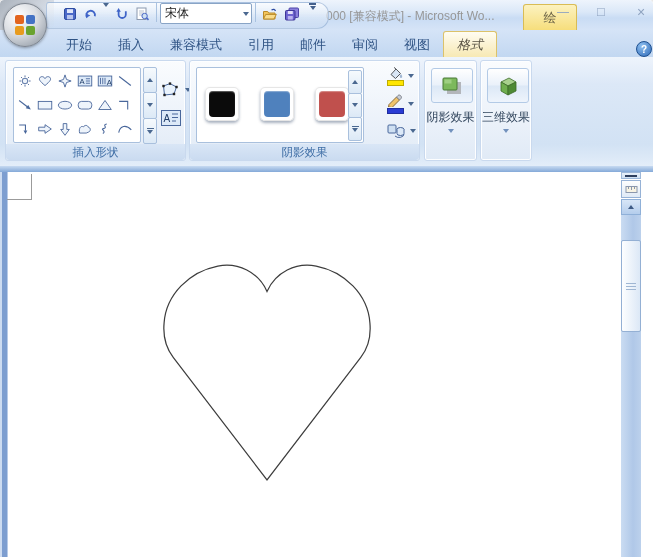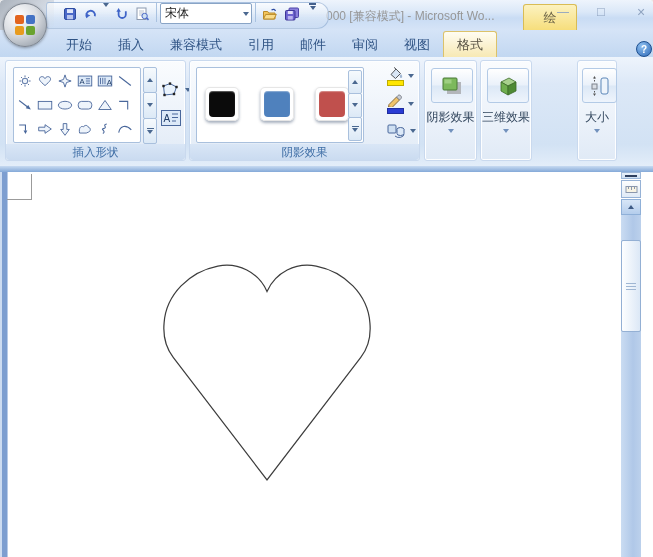--- a/index.html
+++ b/index.html
@@ -30,21 +30,21 @@
   .ctx-header{left:523px;top:4px;width:52px;height:26px;border-radius:3px 3px 0 0;
     background:linear-gradient(#fcf2c0,#f6dd79);border:1px solid #d9bc55;border-bottom:none;
     font-size:13px;color:#6b6347;display:flex;align-items:center;justify-content:center;}
   .winctl{top:4px;height:15px;font-size:12px;color:#8fa3c0;display:flex;align-items:center;justify-content:center;width:18px;}
 
   
   .tabrow{left:0;top:30px;width:653px;height:27px;
     background:linear-gradient(#d5e4f7,#c2d7f1);display:flex;align-items:flex-end;padding-left:53px;box-sizing:border-box;}
   .tab{font-size:13px;color:#2f5384;padding:0 13px;line-height:25px;height:25px;}
   .tab.active{background:linear-gradient(#fffdf2,#fbf2d2 50%,#f7e9b4);
-    border:1px solid #dcc26a;border-bottom:none;border-radius:3px 3px 0 0;color:#575143;}
+    border:1px solid #dcc26a;border-bottom:none;border-radius:3px 3px 0 0;color:#575143;font-style:italic;}
   .help-btn{left:636px;top:41px;width:14px;height:14px;border-radius:50%;
     background:radial-gradient(circle at 35% 30%,#8fc0f0,#2f6ab8);border:1px solid #1d4f8f;
     color:#fff;font-size:10px;font-weight:bold;display:flex;align-items:center;justify-content:center;}
 
   
   .ribbon{left:0;top:57px;width:653px;height:109px;
     background:linear-gradient(#eef4fc,#dce8f7 25%,#d2e2f4 80%,#e3edf9);}
   .ribbon-strip{left:0;top:166px;width:653px;height:6px;background:linear-gradient(#c7daf1,#84a9d8);}
   .grp{top:3px;height:101px;border:1px solid #c9d9ee;border-radius:3px;
     background:linear-gradient(#fafcfe,#ecf2fa 58%,#e0eaf6);box-shadow:inset 0 0 0 1px #fdfeff;box-sizing:border-box;}
@@ -398,32 +398,20 @@
           <rect x="8" y="8" width="14" height="12" fill="#b3b6bb"></rect>
           <rect x="4" y="4" width="14" height="12" rx="1" fill="#7db95d" stroke="#4a7a36"></rect>
           <rect x="5.5" y="5.5" width="7" height="4" fill="#a8d58d" opacity="0.8"></rect>
         </svg>
       </div>
       <div class="bigbtn-label" style="top:48px;">阴影效果</div>
       <div class="bigbtn-chev drop-tri" style="top:68px;border-top-color:#7291bd;"></div>
     </div>
 
 
-    <div class="abs grp" style="left:577px;width:40px;">
-      <div class="bigbtn" style="left:4px;top:7px;width:33px;height:33px;">
-        <svg width="24" height="24" viewBox="0 0 24 24">
-          <rect x="13" y="4" width="7" height="16" rx="2" fill="#eef4fb" stroke="#5d87b8"></rect>
-          <rect x="4" y="10" width="5" height="5" fill="#d8dde4" stroke="#7d828c"></rect>
-          <path d="M6.5 3v5M6.5 17v4" stroke="#555" stroke-dasharray="1.5 1.5"></path>
-          <path d="M5 4.5 6.5 2l1.5 2.5zM5 19.5 6.5 22 8 19.5z" fill="#555"></path>
-        </svg>
-      </div>
-      <div class="bigbtn-label" style="top:48px;">大小</div>
-      <div class="bigbtn-chev drop-tri" style="top:68px;border-top-color:#7291bd;"></div>
-    </div>
   </div>
 
   <div class="abs ribbon-strip"></div>
 
   <div class="abs docarea">
     <svg class="abs" style="left:158px;top:89px;" width="218" height="221" viewBox="0 0 215 218">
       <path d="M107.5 30 C99 11 79 1 59 5 C31 10.5 8 33 6 61 C4.8 74 8 86 15 95 L107.5 216 L200 95 C207 86 210.2 74 209 61 C207 33 184 10.5 156 5 C136 1 116 11 107.5 30 Z" fill="#ffffff" stroke="#3d3d3d" stroke-width="1.2"></path>
     </svg>
   </div>
   <div class="abs doc-left-border"></div>

